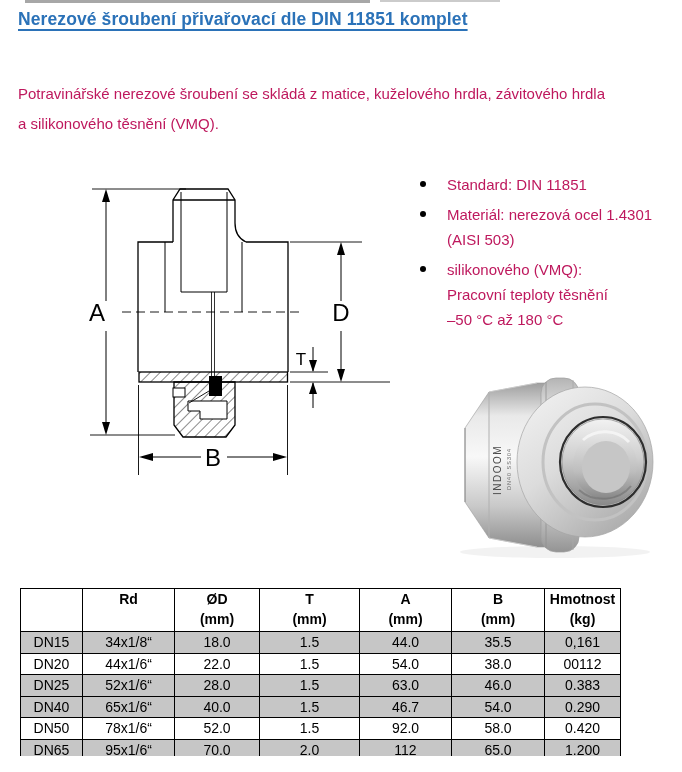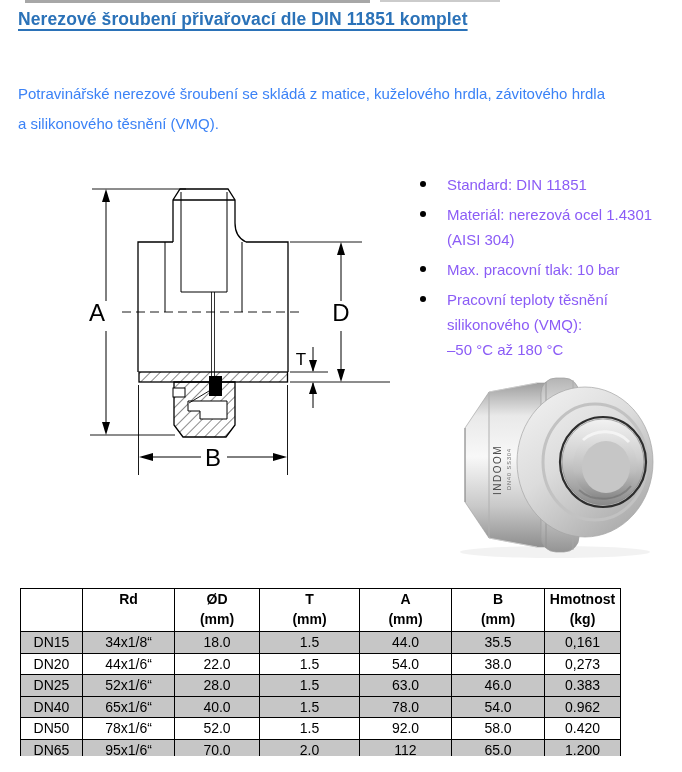--- a/index.html
+++ b/index.html
@@ -10,25 +10,25 @@
   
   .crop-edge{position:absolute;top:0;left:25px;width:345px;height:3px;background:#8a8a8a;opacity:.75;}
   .crop-edge2{position:absolute;top:0;left:380px;width:120px;height:2px;background:#b5b5b5;opacity:.7;}
 
   .title{
     position:absolute;top:9px;left:18px;
     font-size:17.5px;font-weight:bold;color:#2b72b8;
     text-decoration:underline;text-underline-offset:4px;text-decoration-thickness:1.5px;
     white-space:nowrap;letter-spacing:.1px;
   }
-  .intro{position:absolute;top:79px;left:18px;width:660px;font-size:15px;color:#3b82f6;}
+  .intro{position:absolute;top:79px;left:18px;width:660px;font-size:15px;color:#be185d;}
   .intro .line{display:block;line-height:30px;white-space:nowrap;}
 
   
-  .bullets{position:absolute;left:417px;top:172px;width:262px;font-size:15px;color:#8b5cf6;}
+  .bullets{position:absolute;left:417px;top:172px;width:262px;font-size:15px;color:#be185d;}
   .b-item{position:relative;padding-left:30px;margin-bottom:5px;}
   .b-dot{position:absolute;left:3px;top:9px;width:6px;height:6px;border-radius:50%;background:#000;}
   .b-line{line-height:25px;white-space:nowrap;}
 
   .diagram{position:absolute;left:60px;top:165px;}
   .photo{position:absolute;left:445px;top:370px;}
 
   
   .spec-table{
     position:absolute;left:20px;top:588px;
@@ -133,30 +133,26 @@
   </svg>
 
   <div class="bullets">
     <div class="b-item">
       <span class="b-dot"></span>
       <div class="b-line">Standard: DIN 11851</div>
     </div>
     <div class="b-item">
       <span class="b-dot"></span>
       <div class="b-line">Materiál: nerezová ocel 1.4301</div>
-      <div class="b-line">(AISI 304)</div>
+      <div class="b-line">(AISI 503)</div>
     </div>
     <div class="b-item">
       <span class="b-dot"></span>
-      <div class="b-line">Max. pracovní tlak: 10 bar</div>
-    </div>
-    <div class="b-item">
-      <span class="b-dot"></span>
+      <div class="b-line">silikonového (VMQ):</div>
       <div class="b-line">Pracovní teploty těsnění</div>
-      <div class="b-line">silikonového (VMQ):</div>
       <div class="b-line">–50 °C až 180 °C</div>
     </div>
   </div>
 
   <svg class="photo" width="235" height="190" viewBox="0 0 235 190">
     <defs>
       <linearGradient id="gNut" x1="0" y1="0" x2="0" y2="1">
         <stop offset="0" stop-color="#9f9f9f"></stop>
           <stop offset="0.2" stop-color="#e9e9e9"></stop>
         <stop offset="0.45" stop-color="#f8f8f8"></stop>
@@ -265,39 +261,39 @@
           <td>35.5</td>
           <td>0,161</td>
       </tr>
       <tr class="plain">
         <td>DN20</td>
           <td>44x1/6“</td>
           <td>22.0</td>
           <td>1.5</td>
           <td>54.0</td>
           <td>38.0</td>
-          <td>0,273</td>
+          <td>00112</td>
       </tr>
       <tr class="shade">
         <td>DN25</td>
           <td>52x1/6“</td>
           <td>28.0</td>
           <td>1.5</td>
           <td>63.0</td>
           <td>46.0</td>
           <td>0.383</td>
       </tr>
       <tr class="shade">
         <td>DN40</td>
           <td>65x1/6“</td>
           <td>40.0</td>
           <td>1.5</td>
-          <td>78.0</td>
+          <td>46.7</td>
           <td>54.0</td>
-          <td>0.962</td>
+          <td>0.290</td>
       </tr>
       <tr class="plain">
         <td>DN50</td>
           <td>78x1/6“</td>
           <td>52.0</td>
           <td>1.5</td>
           <td>92.0</td>
           <td>58.0</td>
           <td>0.420</td>
       </tr>

